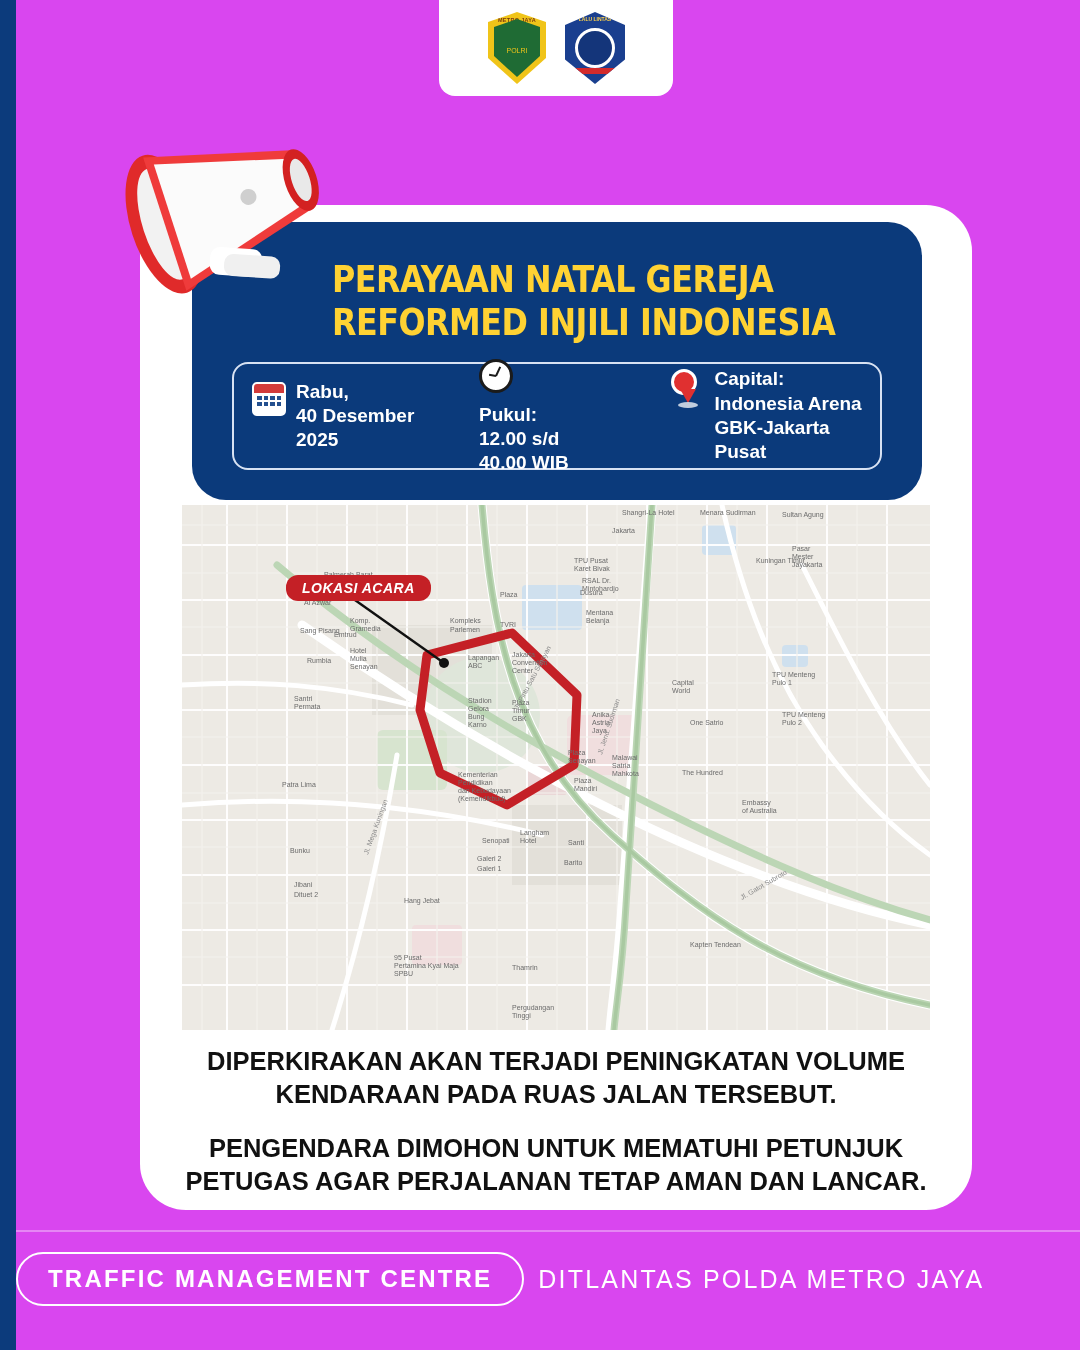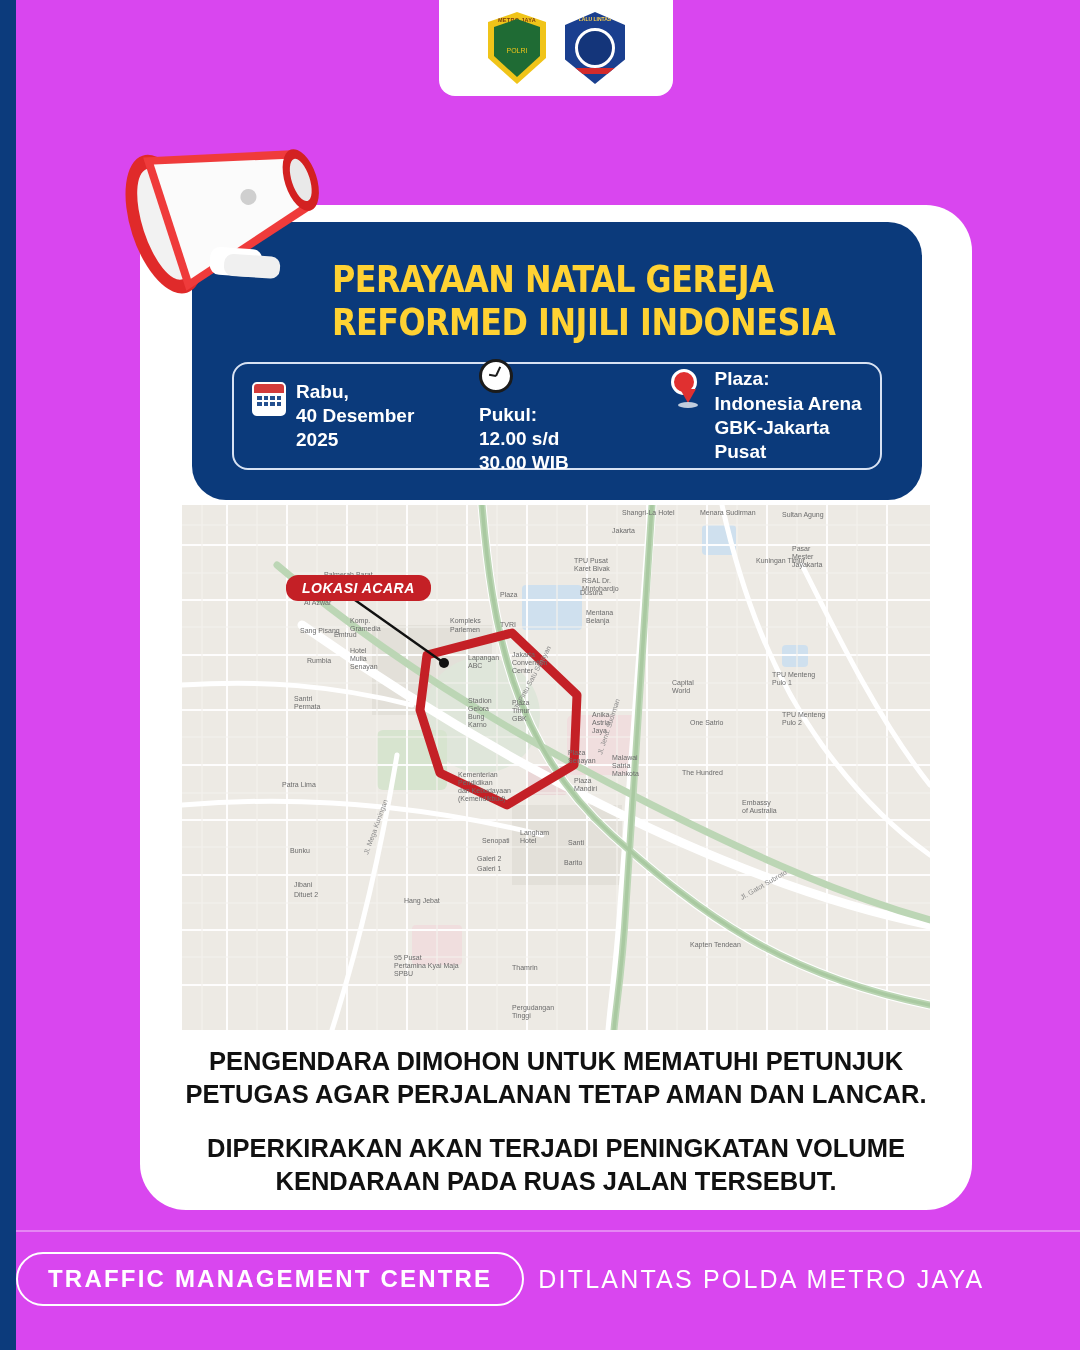--- a/index.html
+++ b/index.html
@@ -302,32 +302,32 @@
         <div class="txt">Rabu,
 40 Desember
 2025</div>
       </div>
 
       <div class="info-item" style="width:205px;flex-direction:column;">
         <div class="ico ico-clock"></div>
         <div>
           <div class="lbl">Pukul:</div>
           <div class="txt">12.00 s/d
-30.00  WIB</div>
+40.00  WIB</div>
         </div>
       </div>
 
       <div class="info-item">
         <div class="ico ico-pin">
           <div class="head"></div>
           <div class="tip"></div>
           <div class="shadow"></div>
         </div>
         <div>
-          <div class="lbl">Plaza:</div>
+          <div class="lbl">Capital:</div>
           <div class="txt">Indonesia Arena
 GBK-Jakarta Pusat</div>
         </div>
       </div>
     </div>
   </div>
 
   <div class="map-wrap">
     <svg viewBox="0 0 748 525" width="748" height="525">
       <rect x="0" y="0" width="748" height="525" fill="#edeae4"></rect>
@@ -512,22 +512,22 @@
         <text transform="rotate(-72 420 250)" x="420" y="250">Jl. Jend. Sudirman</text>
         <text transform="rotate(-30 560 395)" x="560" y="395">Jl. Gatot Subroto</text>
         <text transform="rotate(-70 186 350)" x="186" y="350">Jl. Mega Kuningan</text>
       </g>
     </svg>
 
     <div class="map-label">LOKASI ACARA</div>
   </div>
 
   <div class="bottom-text">
+    <p>DIPERKIRAKAN AKAN TERJADI PENINGKATAN VOLUME KENDARAAN PADA RUAS JALAN TERSEBUT.</p>
     <p>PENGENDARA DIMOHON UNTUK MEMATUHI PETUNJUK PETUGAS AGAR PERJALANAN TETAP AMAN DAN LANCAR.</p>
-    <p>DIPERKIRAKAN AKAN TERJADI PENINGKATAN VOLUME KENDARAAN PADA RUAS JALAN TERSEBUT.</p>
   </div>
 
   <div class="footer-rule"></div>
   <div class="footer">
     <div class="footer-pill">TRAFFIC MANAGEMENT CENTRE</div>
     <div class="footer-text">DITLANTAS POLDA METRO JAYA</div>
   </div>
 
 </div>
 

